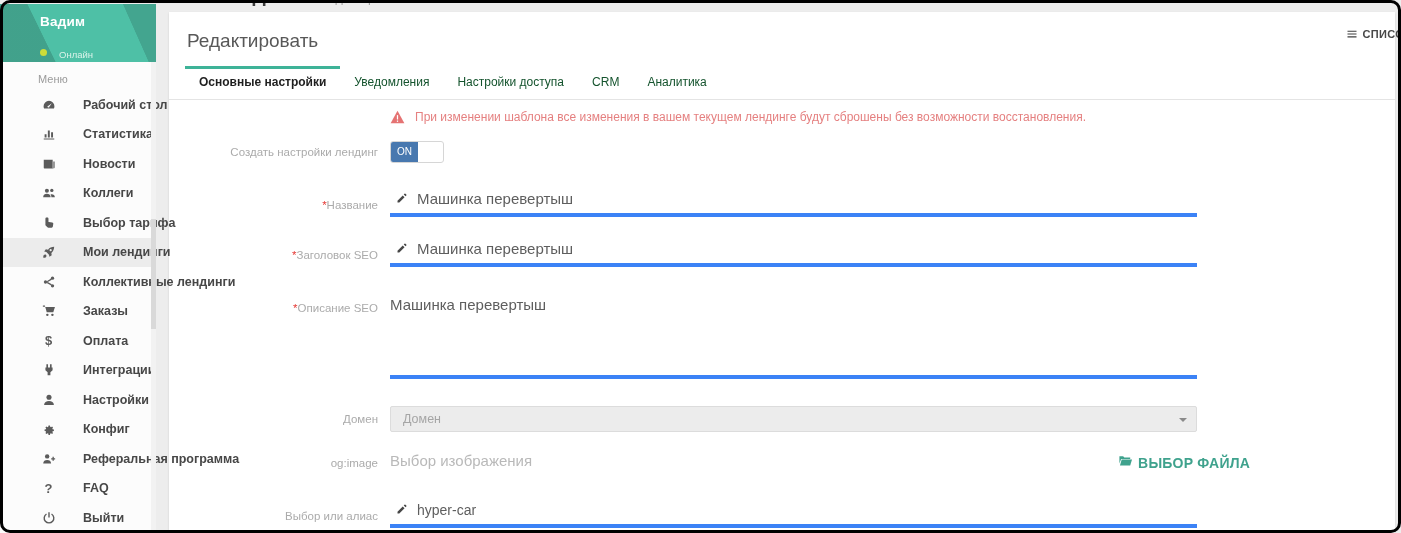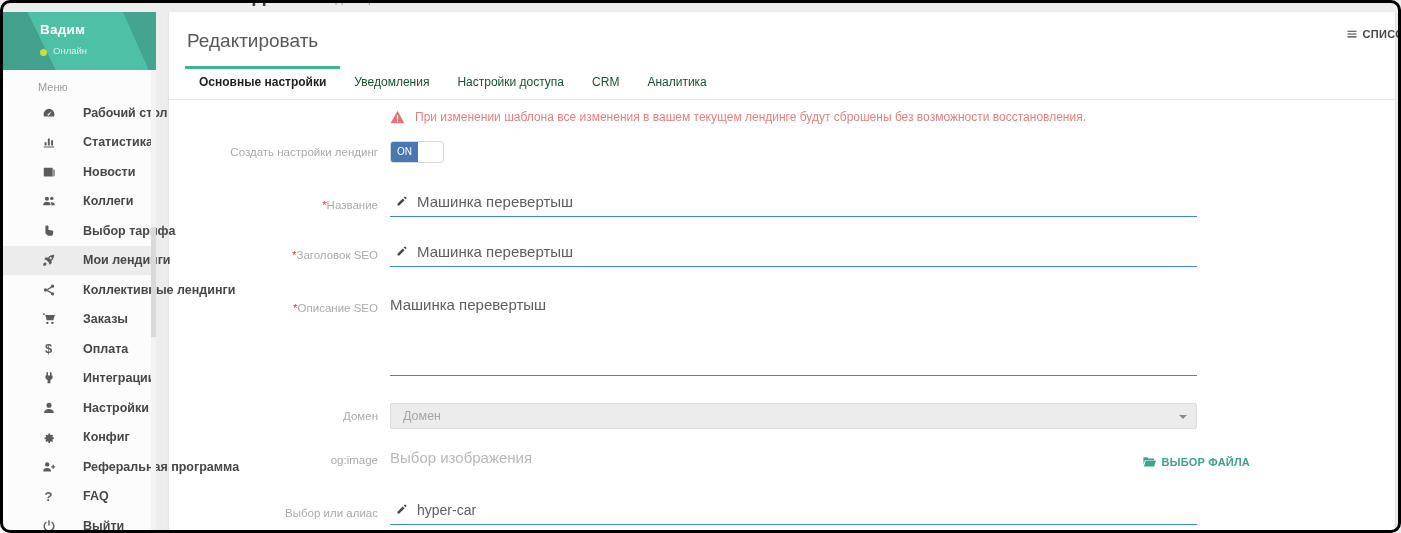--- a/index.html
+++ b/index.html
@@ -1,30 +1,30 @@
 <!DOCTYPE html>
 <html><head>
 <meta charset="utf-8">
 <style>
   * { margin:0; padding:0; box-sizing:border-box; }
   body { background:#000; font-family:"Liberation Sans", sans-serif; }
   .screen { position:relative; width:1401px; height:533px; background:#ededed; overflow:hidden; }
   .frame { position:absolute; inset:0; border:3px solid #000; border-radius:10px; pointer-events:none; z-index:60; }
 
   
-  .sidebar { position:absolute; left:0; top:12px; bottom:0; width:156px; background:#fcfcfc; z-index:5; }
+  .sidebar { position:absolute; left:0; top:4px; bottom:0; width:156px; background:#fcfcfc; z-index:5; }
   .sidebar .track { position:absolute; right:0; top:58px; bottom:0; width:5px; background:#f2f2f2; }
   .sidebar .thumb { position:absolute; right:0; top:215px; width:5px; height:110px; background:#d9d9d9; }
   .profile { height:58px; background:#4ec0a6;
     background-image:
       linear-gradient(246deg, rgba(0,0,0,0.14) 18%, rgba(0,0,0,0) 18.4%),
       linear-gradient(64deg, rgba(0,0,0,0.16) 30%, rgba(0,0,0,0) 30.4%);
     padding:10px 0 0 40px; }
   .profile .uname { color:#fff; font-size:13.5px; font-weight:700; letter-spacing:.2px; }
-  .profile .ustatus { display:flex; align-items:flex-end; gap:6px; margin-top:8px; }
+  .profile .ustatus { display:flex; align-items:flex-start; gap:12px; margin-top:20px; }
   .profile .dot { width:7px; height:7px; border-radius:50%; background:#cddc39; }
   .profile .stxt { color:#daf2e9; font-size:9.5px; }
   .menu-label { padding:11px 0 5px 38px; font-size:11px; color:#9a9a9a; }
   .menu { list-style:none; }
   .menu-item { display:flex; align-items:center; height:29.5px; padding-left:40px; cursor:pointer; }
   .menu-item.active { background:#ececec; }
   .mi-ico { width:17px; display:flex; justify-content:center; color:#5b5b5b; flex:0 0 17px; }
   .mi-ico svg { width:14px; height:14px; fill:currentColor; }
   .mi-ico .chr { font-size:13px; font-weight:700; color:#5b5b5b; line-height:1; }
   .mi-label { margin-left:26px; font-size:12.5px; font-weight:600; color:#474747; white-space:nowrap; }
@@ -50,21 +50,21 @@
 
   .content { position:relative; }
   .warning { display:flex; align-items:center; gap:10px; margin:10px 0 0 221px; }
   .warning svg { width:15px; height:14px; flex:0 0 15px; }
   .warning .wtxt { font-size:12px; color:#e58080; }
 
   .row { display:flex; }
   .flabel { width:209px; text-align:right; font-size:11.5px; color:#ababab; flex:0 0 209px; white-space:nowrap; }
   .req { color:#e53935; }
   .fcontrol { margin-left:12px; width:807px; display:flex; align-items:flex-end; }
-  .u-line { border-bottom:1px solid #3b82f6; }
+  .u-line { border-bottom:4px solid #3b82f6; }
 
   .row-toggle { margin-top:16px; align-items:center; height:23px; }
   .toggle { width:54px; height:22px; border:1px solid #d6d6d6; border-radius:3px; background:#fff;
             display:flex; cursor:pointer; overflow:hidden; }
   .toggle .on { width:27px; height:100%; background:#4878af; color:#fff; font-size:10px; font-weight:400;
                 display:flex; align-items:center; justify-content:center; }
 
   .row-input { margin-top:28px; height:26px; align-items:flex-end; }
   .row-input .flabel, .row-area .flabel { padding-bottom:6px; }
   .pencil { width:12px; margin:0 9px 5px 6px; color:#474747; flex:0 0 12px; }
@@ -81,22 +81,22 @@
 
   .row-domain { margin-top:27px; align-items:center; }
   .select-box { position:relative; width:100%; height:26px; background:#ececec; border:1px solid #dcdcdc;
                 border-radius:2px; display:flex; align-items:center; padding:0 24px 0 12px;
                 font-size:12.5px; color:#a5a5a5; cursor:pointer; }
   .caret { position:absolute; right:9px; top:11px; width:0; height:0;
            border-left:4px solid transparent; border-right:4px solid transparent; border-top:4px solid #8a8a8a; }
 
   .row-og { margin-top:18px; height:25px; align-items:flex-end; }
   .og-input { width:645px; }
-  .file-btn { display:flex; align-items:center; gap:6px; margin:0 0 4px 56px; color:#3fa28d;
-              font-size:11px; font-weight:700; letter-spacing:.2px; cursor:pointer; white-space:nowrap; }
+  .file-btn { display:flex; gap:6px; margin:0 0 4px 56px; color:#3fa28d;
+              font-size:14px; font-weight:700; letter-spacing:.2px; cursor:pointer; white-space:nowrap; }
   .file-btn svg { width:13px; height:12px; fill:#3fa28d; }
 
   .row-alias { margin-top:28px; height:25px; align-items:flex-end; }
 </style>
 </head>
 <body>
 
 <div class="screen">
 
   <aside class="sidebar">

